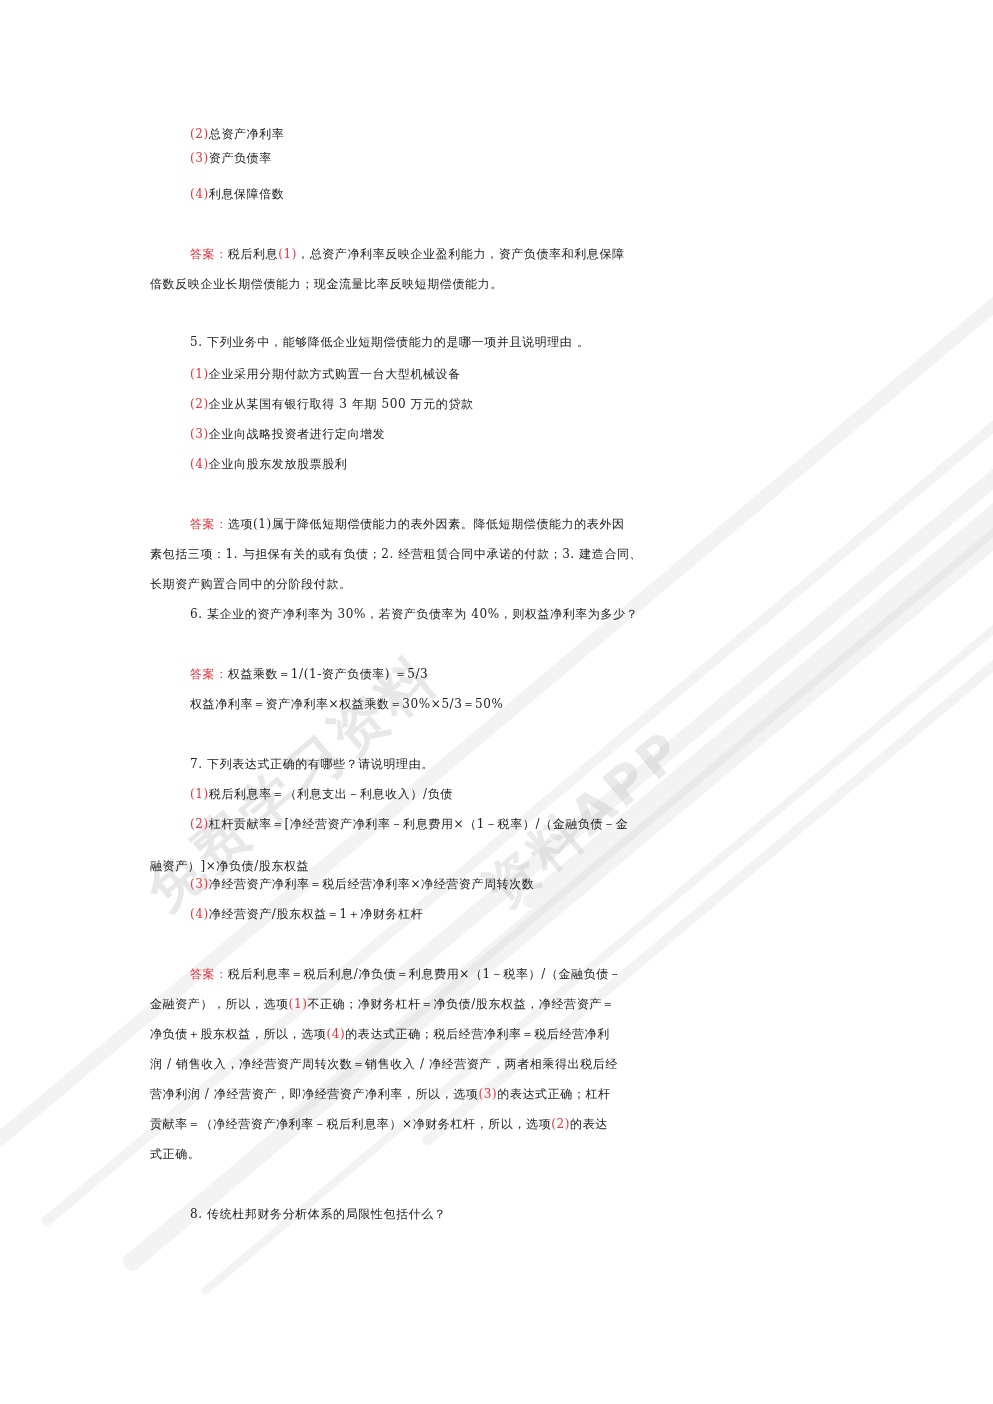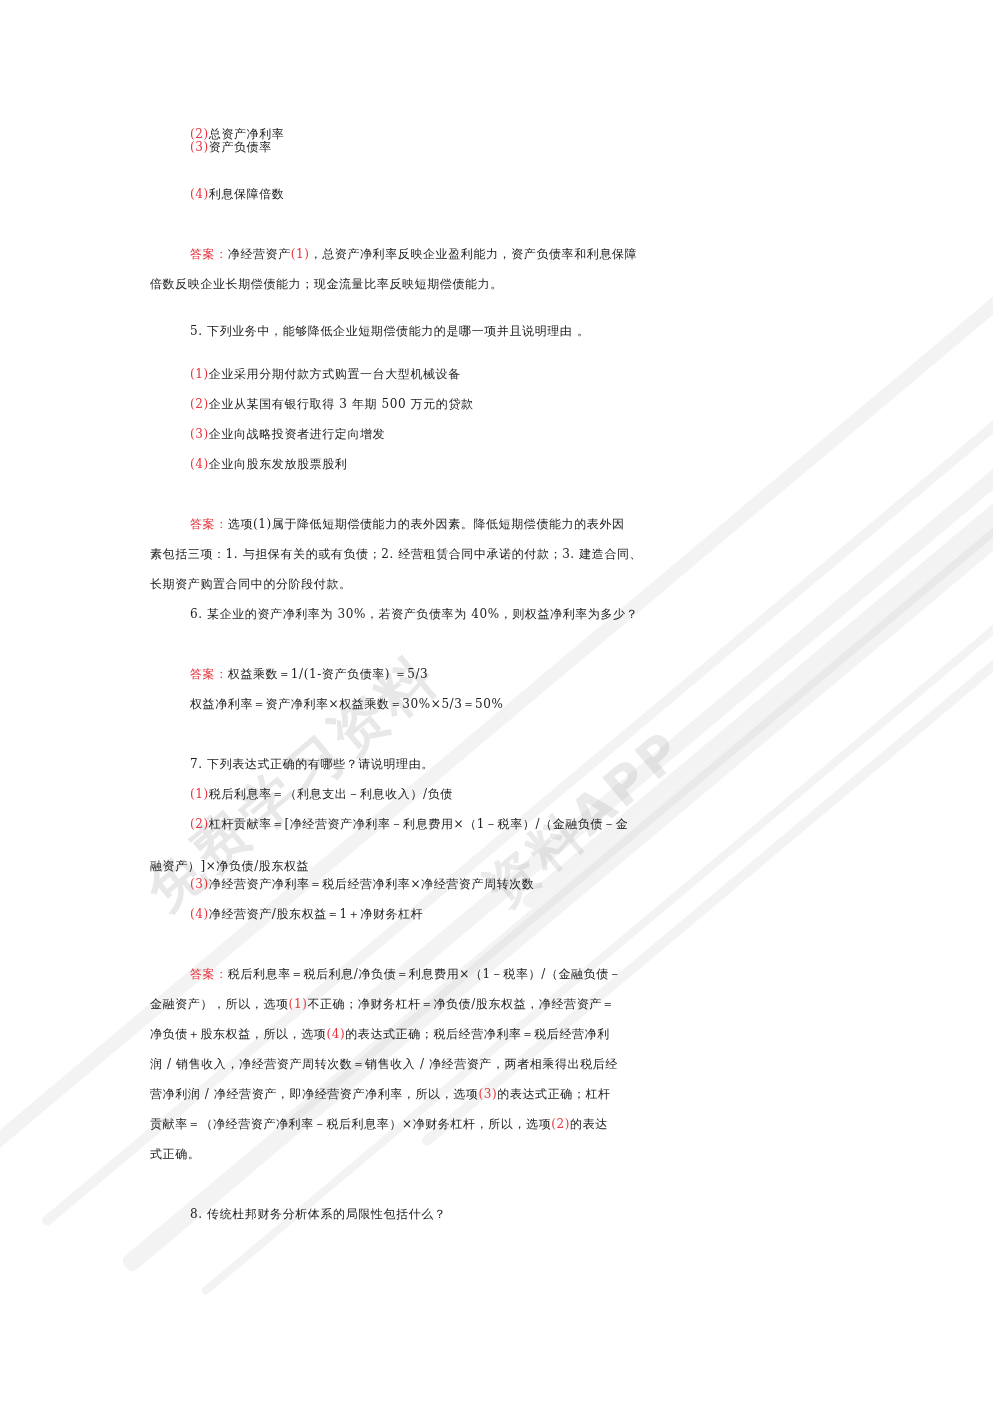--- a/index.html
+++ b/index.html
@@ -32,33 +32,33 @@
   <div class="stripe" style="left:360px; top:1000px; height:16px;"></div>
   <div class="stripe" style="left:420px; top:1140px; height:10px;"></div>
   <div class="stripe" style="left:520px; top:900px; height:14px;"></div>
   <div class="wmtext">免费学习资料</div>
   <div class="wmtext2">资料APP</div>
 </div>
 
 <div class="line l1" style="top:123px;">
   <span class="red">(2)</span><span>总资产净利率</span>
 </div>
-<div class="line l1" style="top:136px;">
+<div class="line l1" style="top:147px;">
   <span class="red">(3)</span><span>资产负债率</span>
 </div>
 <div class="line l1" style="top:183px;">
   <span class="red">(4)</span><span>利息保障倍数</span>
 </div>
 
 <div class="line ans-first" style="top:243px;">
-  <span class="red">答案：</span><span>净经营资产</span><span class="red">(1)</span><span>，总资产净利率反映企业盈利能力，资产负债率和利息保障</span>
+  <span class="red">答案：</span><span>税后利息</span><span class="red">(1)</span><span>，总资产净利率反映企业盈利能力，资产负债率和利息保障</span>
 </div>
 <div class="line cont" style="top:273px;">倍数反映企业长期偿债能力；现金流量比率反映短期偿债能力。</div>
 
-<div class="line l1" style="top:320px;">5. 下列业务中，能够降低企业短期偿债能力的是哪一项并且说明理由  。</div>
+<div class="line l1" style="top:331px;">5. 下列业务中，能够降低企业短期偿债能力的是哪一项并且说明理由  。</div>
 <div class="line l1" style="top:363px;">
   <span class="red">(1)</span><span>企业采用分期付款方式购置一台大型机械设备</span>
 </div>
 <div class="line l1" style="top:393px;">
   <span class="red">(2)</span><span>企业从某国有银行取得 3 年期 500 万元的贷款</span>
 </div>
 <div class="line l1" style="top:423px;">
   <span class="red">(3)</span><span>企业向战略投资者进行定向增发</span>
 </div>
 <div class="line l1" style="top:453px;">

